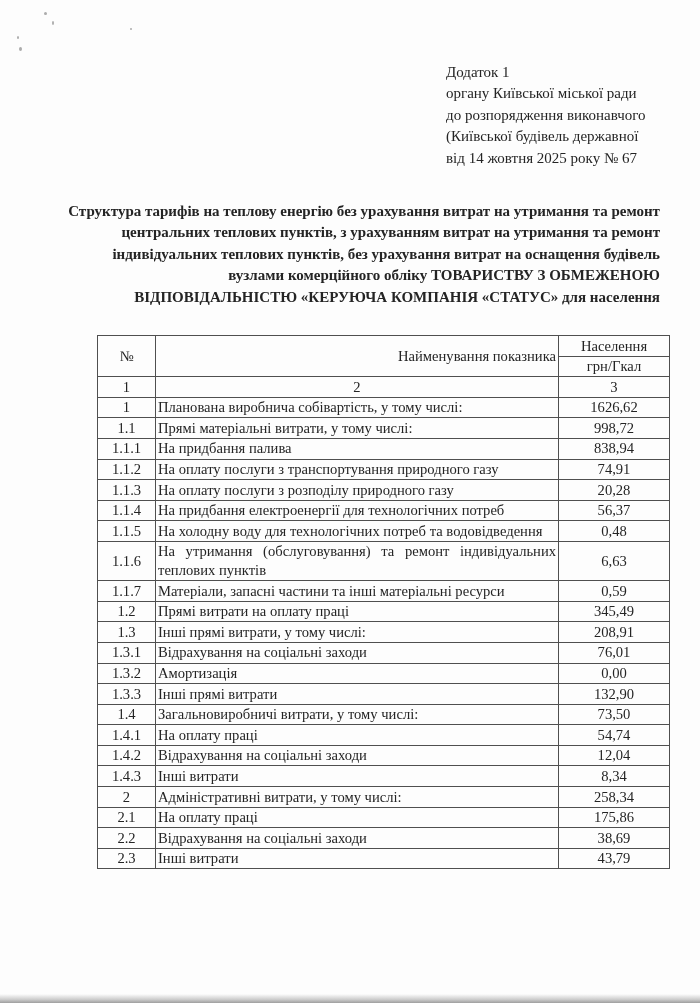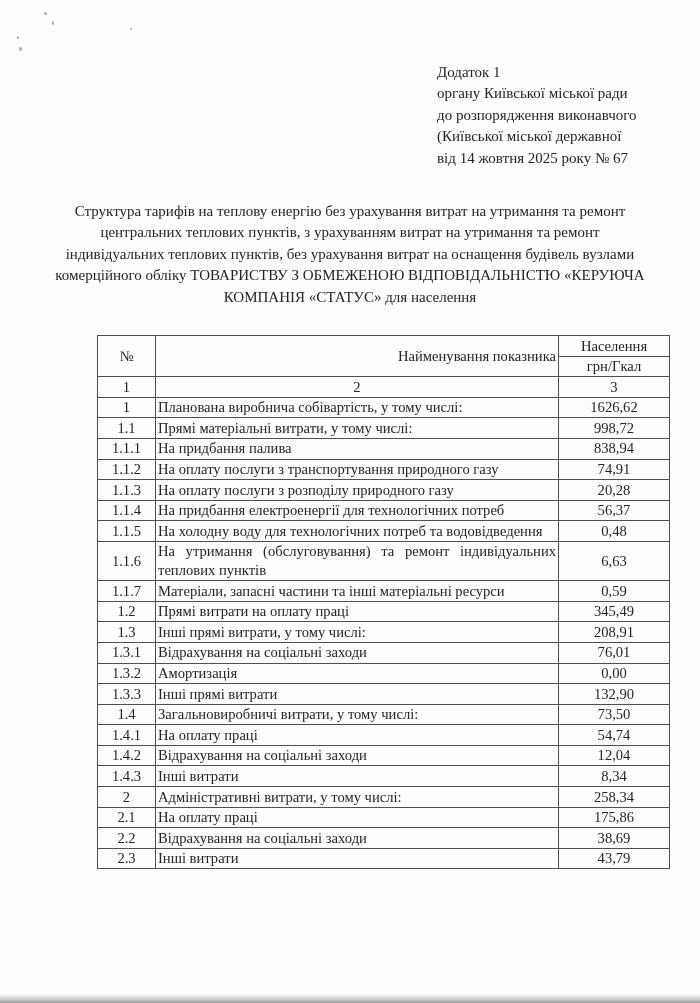--- a/index.html
+++ b/index.html
@@ -29,34 +29,34 @@
     left: 0;
     bottom: 0;
     width: 100%;
     height: 9px;
     background: linear-gradient(180deg, rgba(120,120,120,0) 0%, rgba(115,115,115,.35) 60%, rgba(95,95,95,.6) 100%);
   }
   
   .appendix {
     position: absolute;
     top: 62px;
-    left: 437px;
+    left: 446px;
     width: 252px;
     font-size: 15px;
     line-height: 21.4px;
     white-space: nowrap;
   }
   
   .doc-title {
     position: absolute;
     top: 201px;
-    left: 54px;
+    left: 68px;
     width: 592px;
-    text-align: center;
-    font-weight: normal;
+    text-align: right;
+    font-weight: bold;
     font-size: 15px;
     line-height: 21.4px;
   }
   
   table.tariff {
     position: absolute;
     top: 335px;
     left: 97px;
     width: 572px;
     border-collapse: collapse;
@@ -93,21 +93,21 @@
   <div class="speck" style="left:44px;top:12px;width:3px;height:3px;"></div>
   <div class="speck" style="left:52px;top:21px;width:2px;height:4px;"></div>
   <div class="speck" style="left:17px;top:36px;width:2px;height:3px;"></div>
   <div class="speck" style="left:19px;top:47px;width:3px;height:4px;"></div>
   <div class="speck" style="left:130px;top:28px;width:2px;height:2px;"></div>
 
   <div class="appendix">
     <div>Додаток 1</div>
     <div>органу Київської міської ради</div>
     <div>до розпорядження виконавчого</div>
-    <div>(Київської міської державної</div>
+    <div>(Київської будівель державної</div>
     <div>від 14 жовтня 2025 року № 67</div>
   </div>
 
   <div class="doc-title">Структура тарифів на теплову енергію без урахування витрат на утримання та ремонт центральних теплових пунктів, з урахуванням витрат на утримання та ремонт індивідуальних теплових пунктів, без урахування витрат на оснащення будівель вузлами комерційного обліку ТОВАРИСТВУ З ОБМЕЖЕНОЮ ВІДПОВІДАЛЬНІСТЮ «КЕРУЮЧА КОМПАНІЯ «СТАТУС» для населення</div>
 
   <table class="tariff">
     <colgroup>
       <col class="c-no">
         <col class="c-name">
         <col class="c-value">

